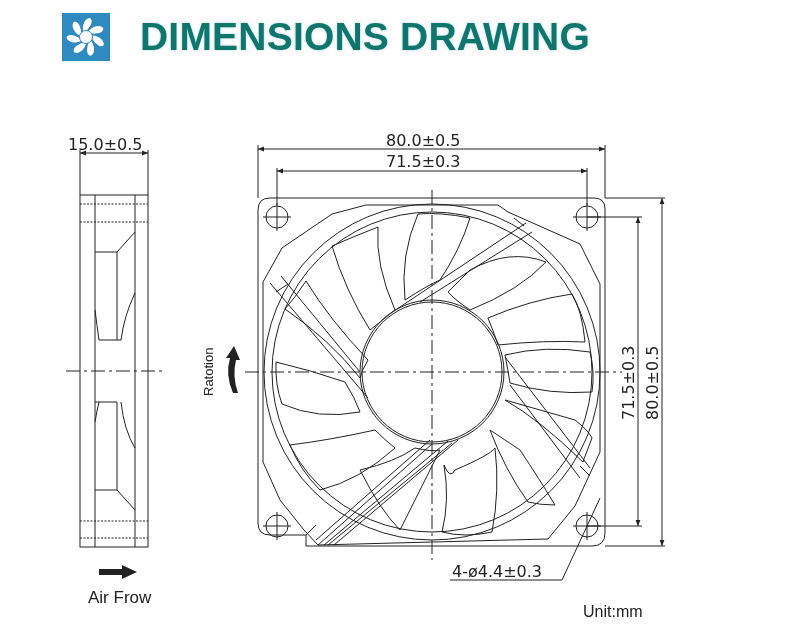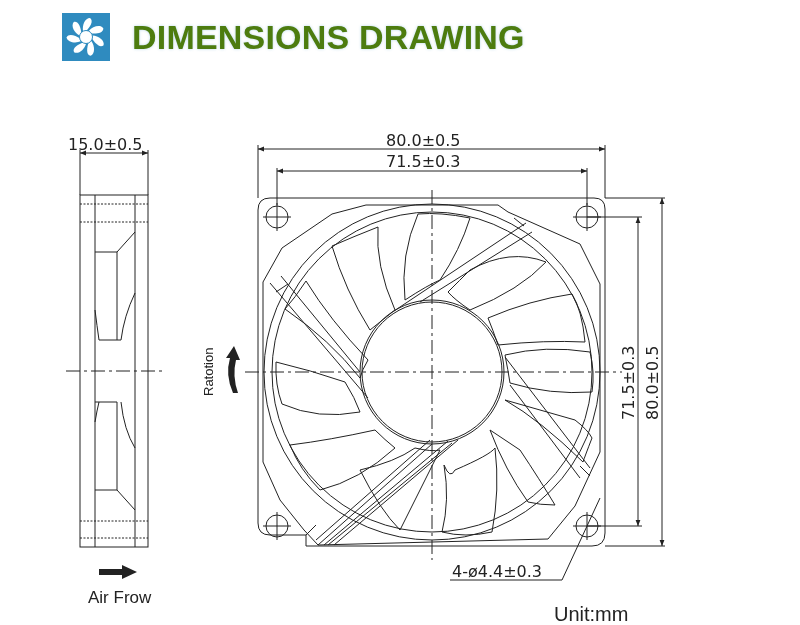--- a/index.html
+++ b/index.html
@@ -1,25 +1,25 @@
 <!DOCTYPE html>
 <html><head>
   <meta charset="utf-8">
   <style>
     html, body { margin: 0; padding: 0; background: #ffffff; }
     body { width: 800px; height: 625px; position: relative; overflow: hidden; font-family: "Liberation Sans", sans-serif; }
     .header { position: absolute; left: 62px; top: 13px; height: 48px; display: flex; align-items: center; }
     .logo { width: 48px; height: 48px; background: #2f8bbf; display: flex; align-items: center; justify-content: center; }
-    .title { margin-left: 22px; font-family: "Liberation Sans", sans-serif; font-weight: bold; font-size: 34px; color: #4d7c0f; letter-spacing: 0.2px; text-shadow: 0 0 3px rgba(47,139,191,0.35); }
+    .title { margin-left: 30px; font-family: "Liberation Sans", sans-serif; font-weight: bold; font-size: 39px; color: #0f766e; letter-spacing: 0.2px; text-shadow: 0 0 3px rgba(47,139,191,0.35); }
     svg.drawing { position: absolute; left: 0; top: 0; }
     .dimtxt { font-family: "DejaVu Sans", sans-serif; font-size: 16px; fill: #222; }
     .lbl { position: absolute; font-family: "Liberation Sans", sans-serif; color: #222; }
     .airflow-label { left: 88px; top: 588px; font-size: 17px; }
     .rotation-label { left: 201px; top: 396px; font-size: 13px; transform: rotate(-90deg); transform-origin: left top; }
-    .unit-label { left: 554px; top: 603px; font-size: 20px; }
+    .unit-label { left: 583px; top: 603px; font-size: 16px; }
   </style>
 </head>
 <body>
 
 <div class="header">
   <div class="logo">
     <svg width="40" height="40" viewBox="-20 -20 40 40">
       <g fill="#ffffff">
         <path d="M0,-6 C4,-10 8,-16 4,-19 C-1,-19 -4,-12 -3,-6 Z" transform="rotate(0)"></path>
         <path d="M0,-6 C4,-10 8,-16 4,-19 C-1,-19 -4,-12 -3,-6 Z" transform="rotate(51)"></path>

